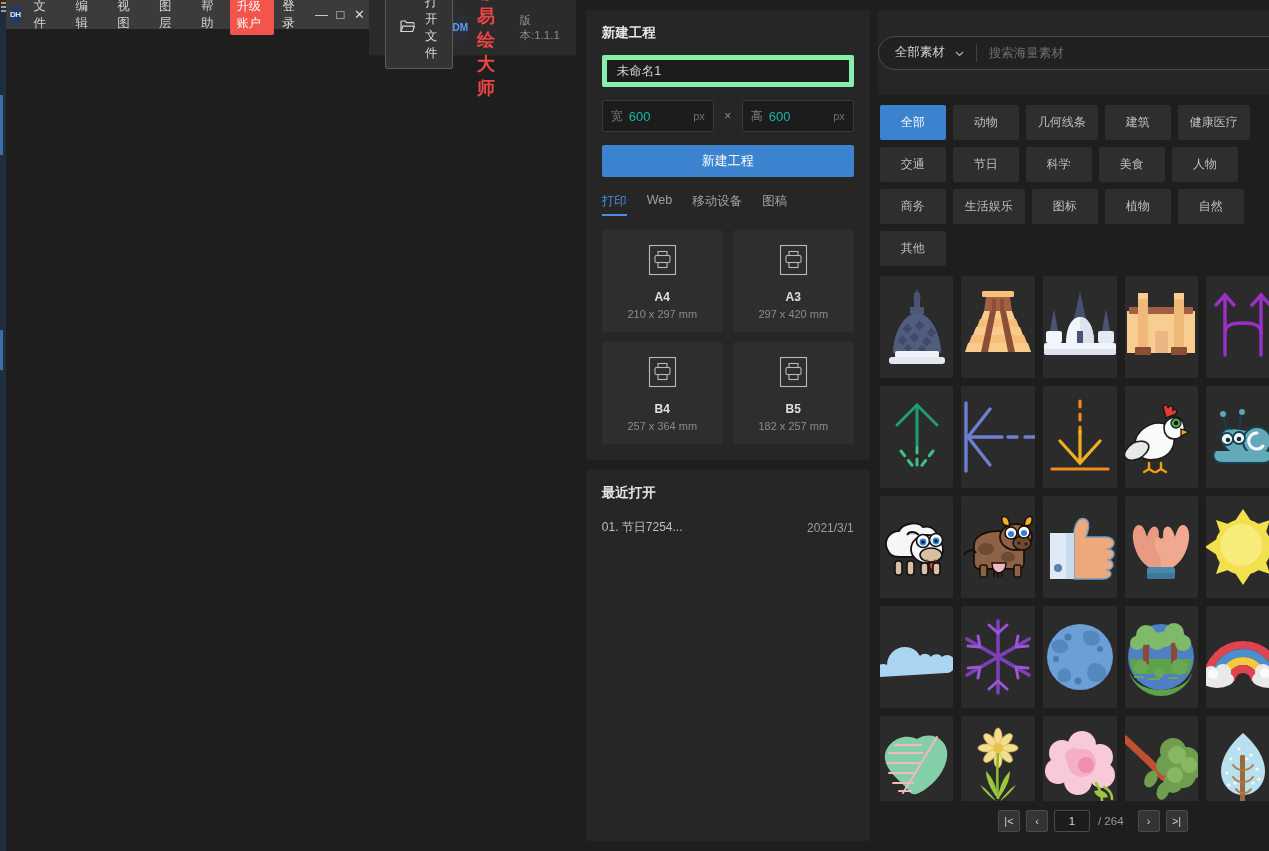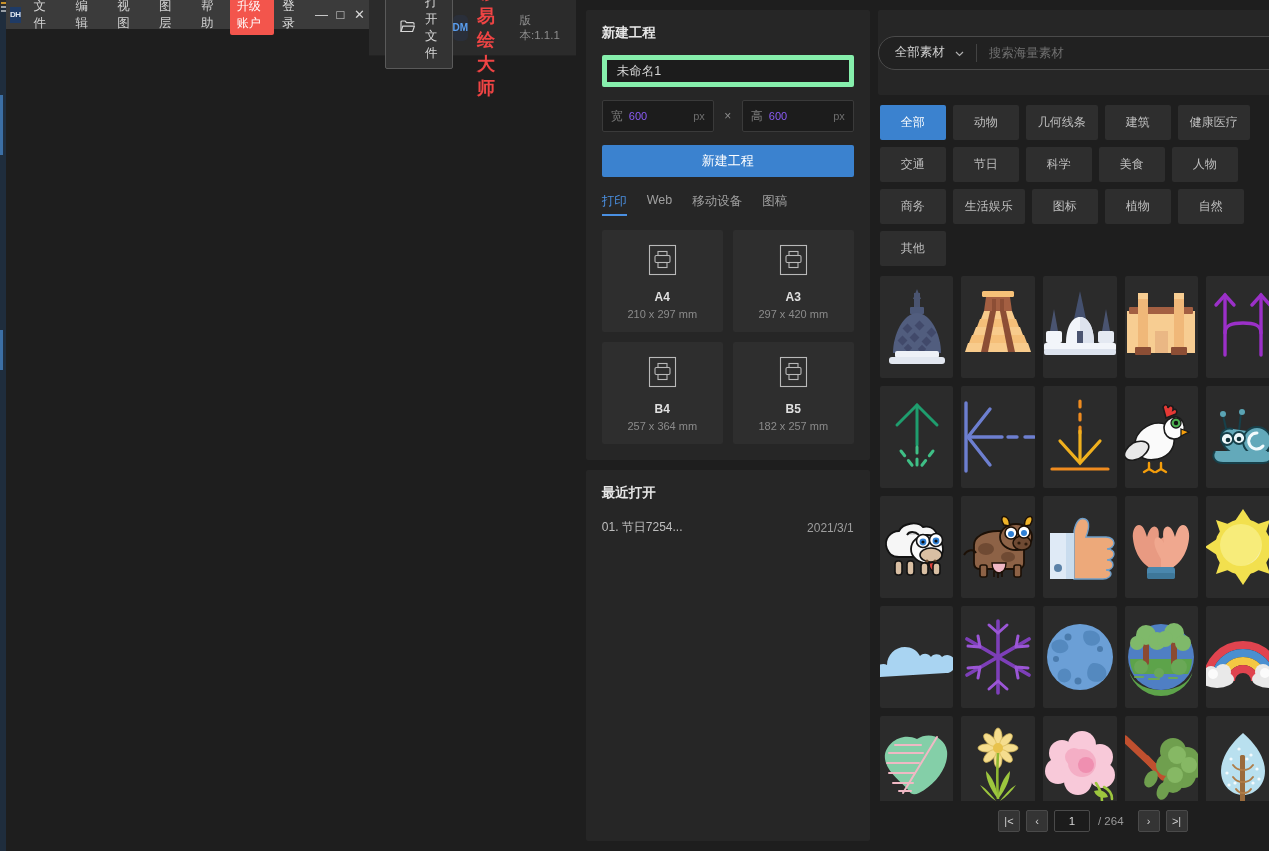--- a/index.html
+++ b/index.html
@@ -84,21 +84,21 @@
     width: 100%; height: 32px; background: #1c1c1c; border: 5px solid #86efac;
     color: #d6d6d6; font-size: 12.5px; padding: 0 10px; border-radius: 2px;
     font-family: inherit;
   }
   .dimrow { display: flex; align-items: center; gap: 8px; margin-top: 13px; }
   .dimbox {
     flex: 1; height: 32px; background: #1c1c1c; border: 1px solid #3a3a3a;
     border-radius: 2px; display: flex; align-items: center; padding: 0 8px; gap: 6px;
   }
   .dimbox .lbl { color: #7d7d7d; font-size: 12px; }
-  .dimbox .val { color: #8b5cf6; font-size: 11px; flex: 1; }
+  .dimbox .val { color: #14b8a6; font-size: 13px; flex: 1; }
   .dimbox .unit { color: #6d6d6d; font-size: 11px; }
   .times { color: #8d8d8d; font-size: 12px; width: 12px; text-align: center; }
   #create-btn {
     width: 100%; height: 32px; margin-top: 13px; background: #3b82cf; border: none;
     color: #fff; font-size: 13px; border-radius: 2px; cursor: pointer; font-family: inherit;
   }
   .tabs { display: flex; gap: 20px; margin-top: 16px; border-bottom: none; }
   .tab { color: #a0a0a0; font-size: 12.5px; padding-bottom: 6px; cursor: pointer; position: relative; }
   .tab.active { color: #4a90e2; }
   .tab.active::after {

